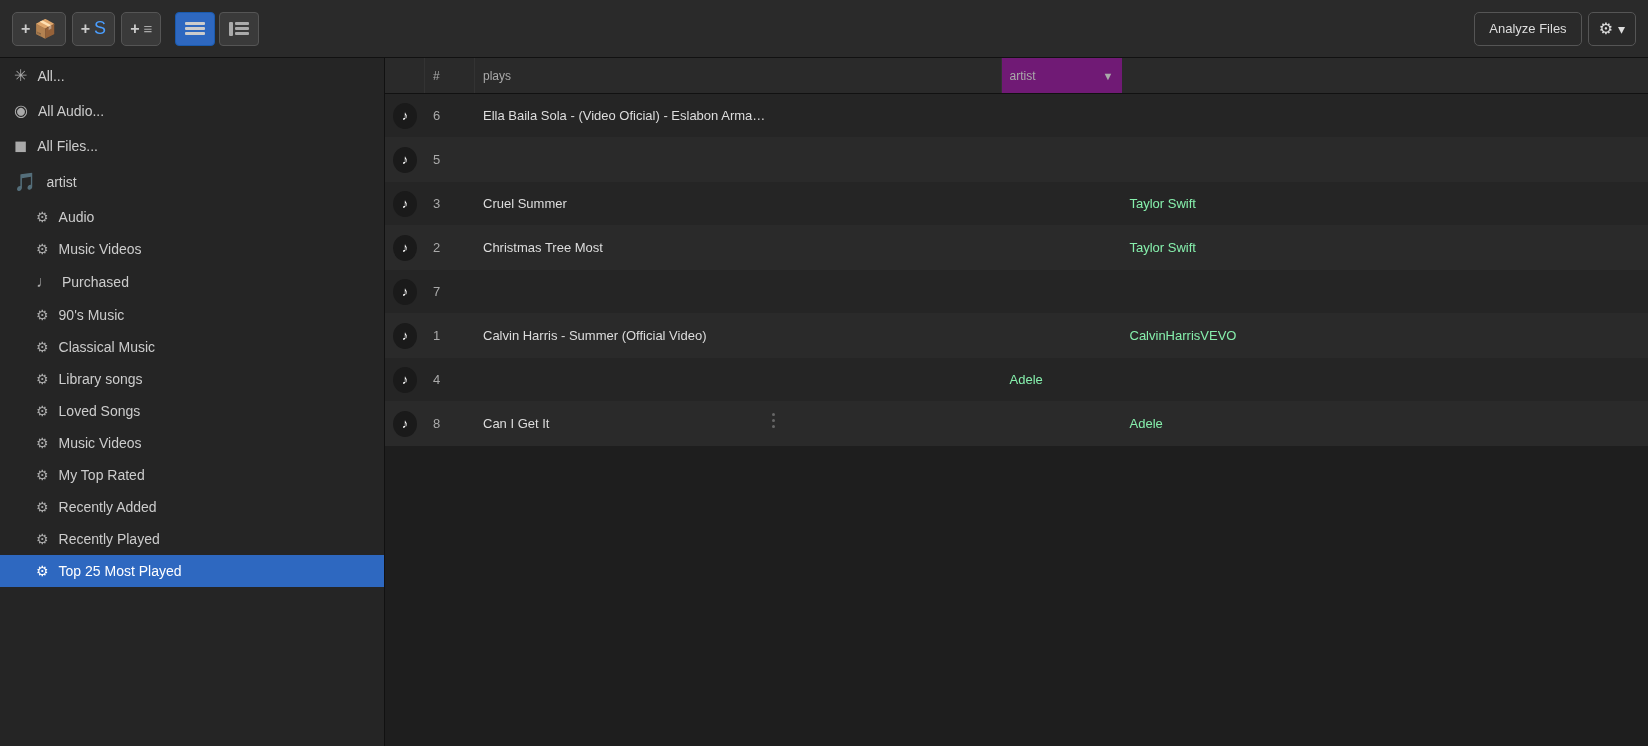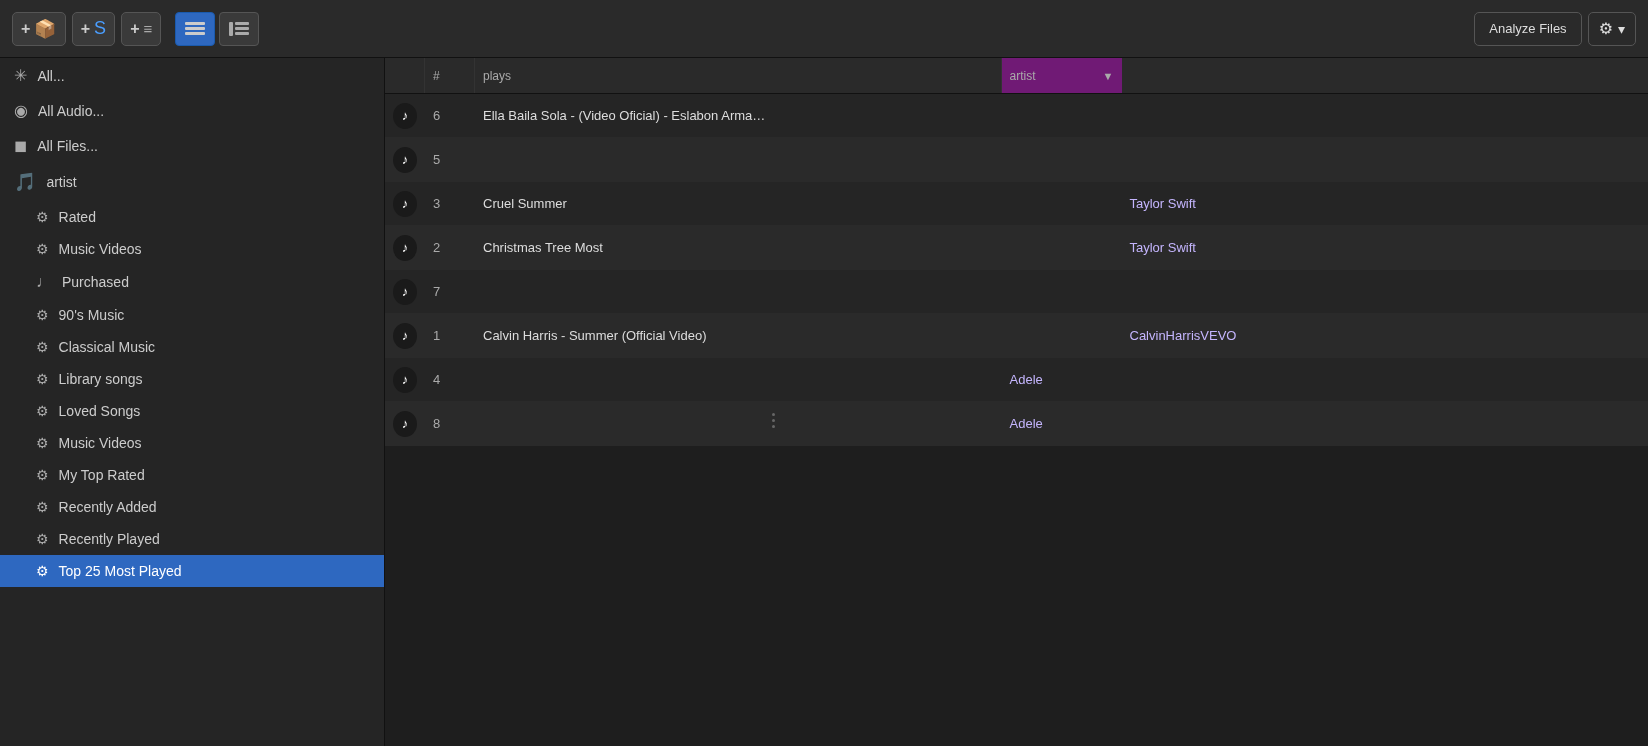--- a/index.html
+++ b/index.html
@@ -192,21 +192,21 @@
       height: 26px;
       background: #1a1a1a;
       border-radius: 50%;
       display: flex;
       align-items: center;
       justify-content: center;
       color: #fff;
       font-size: 13px;
     }
     .td-num { color: #aaa; }
-    .td-artist { color: #c4b5fd; }
+    .td-artist { color: #86efac; }
 
     
     .drag-handle {
       position: absolute;
       left: 384px;
       top: 36px;
       bottom: 0;
       width: 8px;
       display: flex;
       flex-direction: column;
@@ -289,21 +289,21 @@
         <div class="sidebar-item">
           <span class="sidebar-icon">◼</span>
           <span>All Files...</span>
         </div>
         <div class="sidebar-item">
           <span class="sidebar-icon" style="font-size: 18px;">🎵</span>
           <span>artist</span>
         </div>
         <div class="sidebar-item sub-item">
           <span class="sidebar-icon" style="font-size: 14px;">⚙</span>
-          <span>Rated</span>
+          <span>Audio</span>
         </div>
         <div class="sidebar-item sub-item">
           <span class="sidebar-icon" style="font-size: 14px;">⚙</span>
           <span>Music Videos</span>
         </div>
         <div class="sidebar-item sub-item">
           <span class="sidebar-icon">♩</span>
           <span>Purchased</span>
         </div>
         <div class="sidebar-item sub-item">
@@ -420,20 +420,21 @@
             </div>
             <div class="td-cell td-num">4</div>
             <div class="td-cell"></div>
             <div class="td-cell td-artist">Adele</div>
           </div>
           <div class="table-row">
             <div class="td-cell td-icon">
               <div class="music-note-circle">♪</div>
             </div>
             <div class="td-cell td-num">8</div>
+            <div class="td-cell">Can I Get It</div>
             <div class="td-cell"></div>
             <div class="td-cell td-artist">Adele</div>
           </div>
         </div>
     </div>
 
     <div class="drag-handle">
       <div class="drag-dot"></div>
       <div class="drag-dot"></div>
       <div class="drag-dot"></div>

